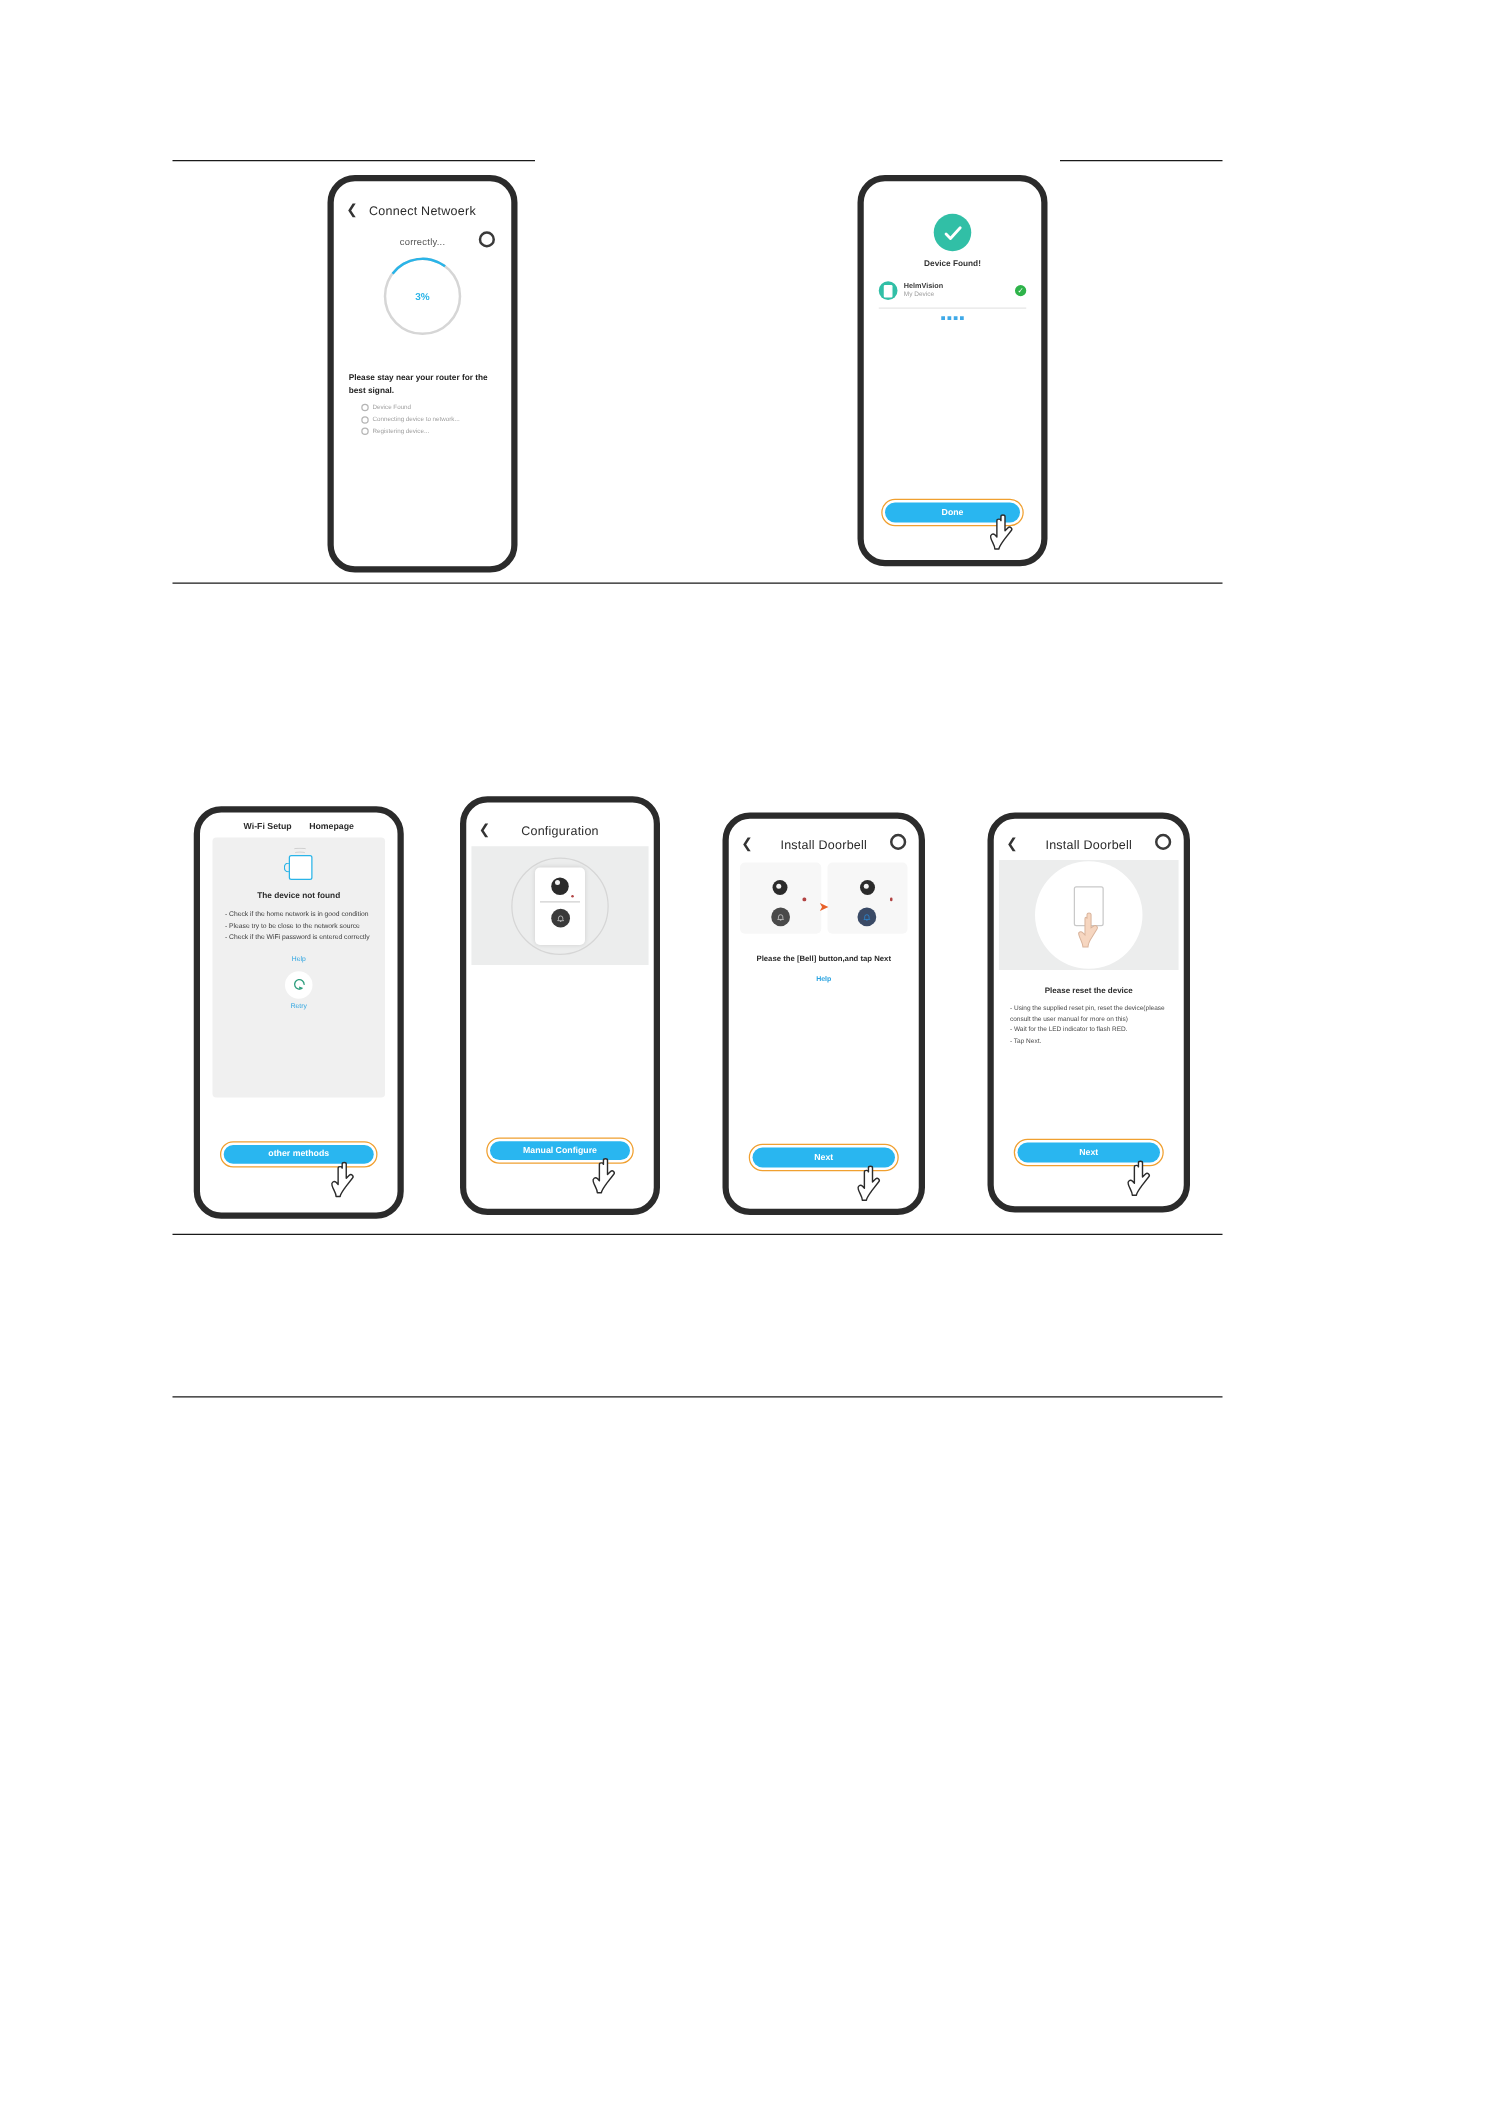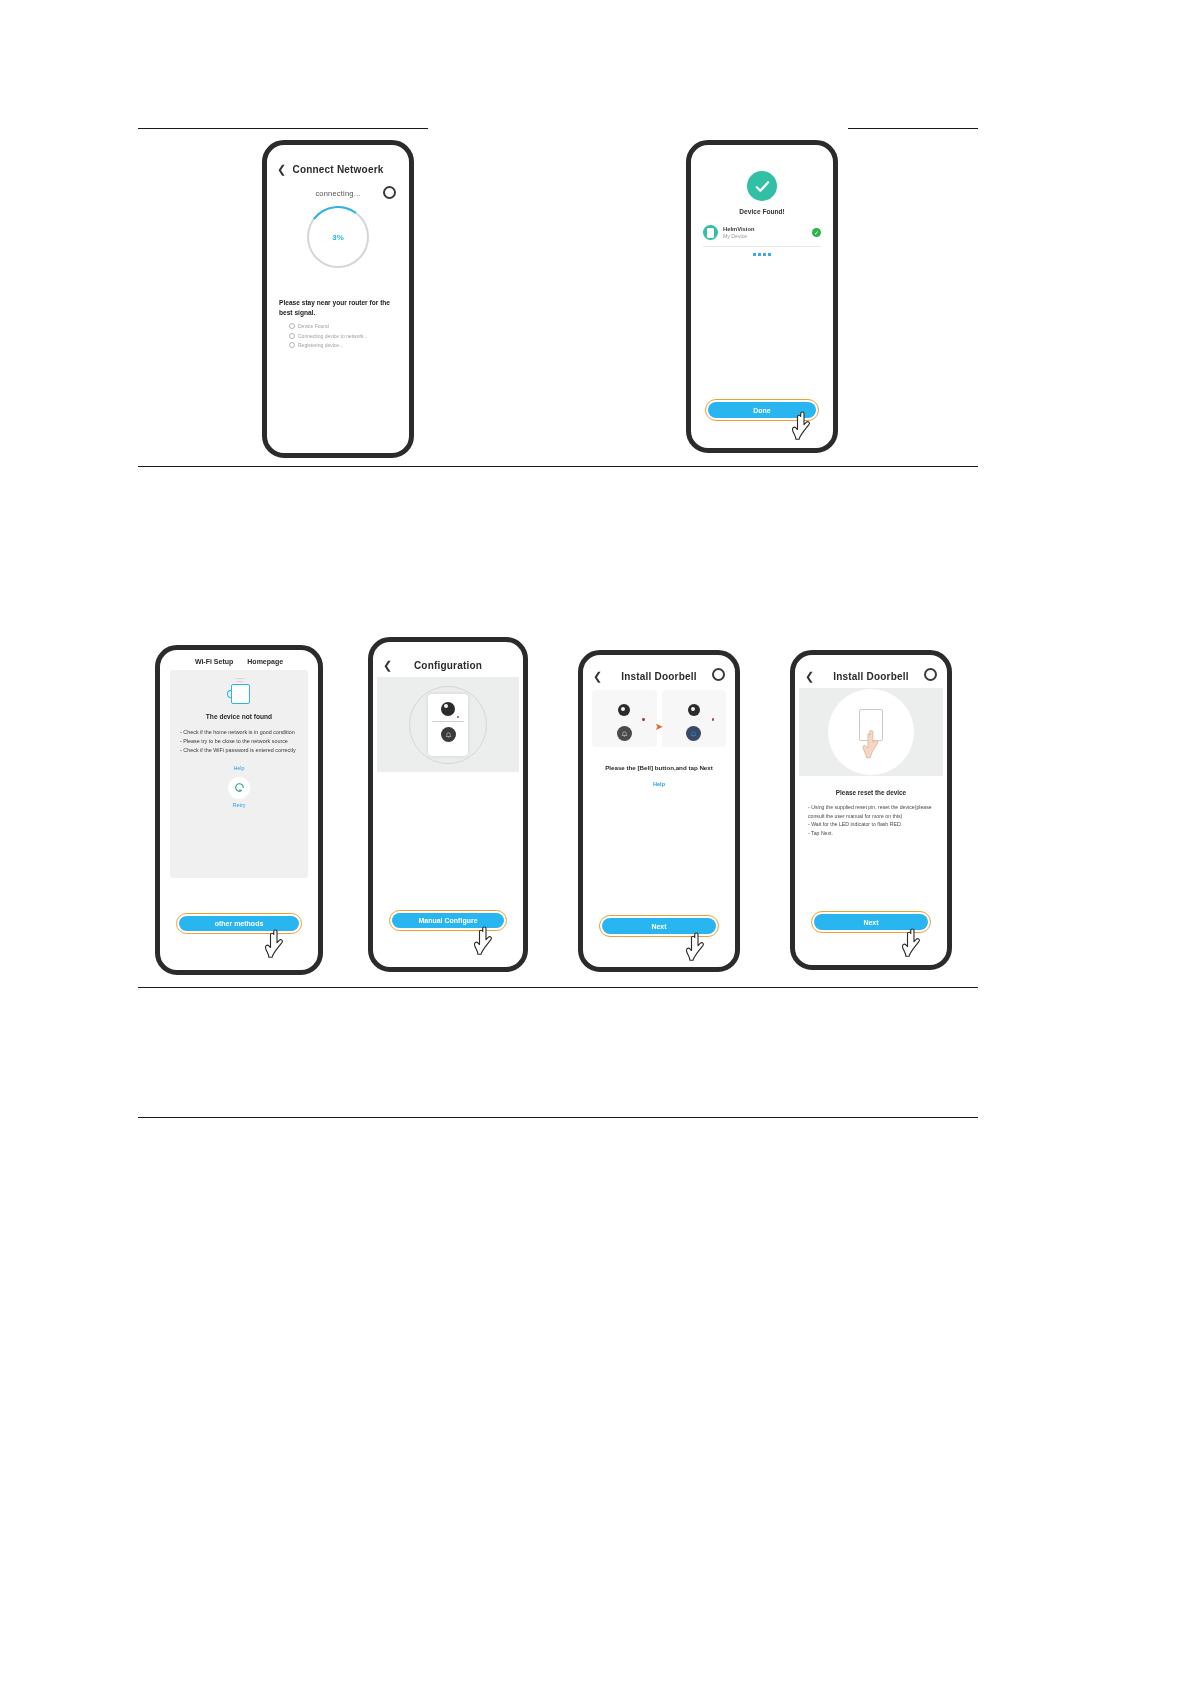--- a/index.html
+++ b/index.html
@@ -20,21 +20,21 @@
     border:5px solid #2b2b2b;
     border-radius:22px;
     box-sizing:border-box;
     overflow:hidden;
   }
   .screen{position:absolute;inset:4px;background:#ffffff;border-radius:16px;overflow:hidden;}
 
   .navbar{display:flex;align-items:center;justify-content:center;position:relative;height:20px;}
   .navbar .back{position:absolute;left:6px;top:50%;transform:translateY(-50%);
     font-size:11px;color:#333;line-height:1;}
-  .navbar .title{font-size:10px;font-weight:bold;color:#2b2b2b;letter-spacing:.2px;}
+  .navbar .title{font-size:10px;font-weight:normal;color:#2b2b2b;letter-spacing:.2px;}
   .navbar .gear{position:absolute;right:6px;top:50%;transform:translateY(-50%);}
 
   .ico-circle{width:9px;height:9px;border-radius:50%;border:2px solid #3a3a3a;display:inline-block;}
 
   
   .p1-connecting{text-align:center;font-size:7.5px;color:#555;margin-top:10px;letter-spacing:.2px;}
   .p1-gear{position:absolute;right:9px;top:36px;}
   .ring-wrap{position:relative;width:62px;height:62px;margin:8px auto 0;}
   .ring{width:62px;height:62px;border-radius:50%;border:2.5px solid #d6d6d6;box-sizing:border-box;}
   .ring-arc{position:absolute;left:0;top:0;width:62px;height:62px;border-radius:50%;
@@ -146,21 +146,21 @@
   <div class="hr" style="left:138px;top:1117px;width:840px;"></div>
 
   <div class="phone" style="left:262px;top:140px;width:152px;height:318px;">
     <div class="screen">
 
       <div class="navbar" style="margin-top:10px;">
         <span class="back">❮</span>
         <span class="title">Connect Netwoerk</span>
       </div>
 
-      <div class="p1-connecting">connecting...</div>
+      <div class="p1-connecting">correctly...</div>
       <div class="p1-gear"><span class="ico-circle"></span></div>
 
       <div class="ring-wrap">
         <div class="ring"></div>
         <div class="ring-arc"></div>
         <div class="ring-pct">3%</div>
       </div>
 
       <div class="p1-note">Please stay near your router for the best signal.</div>
 

